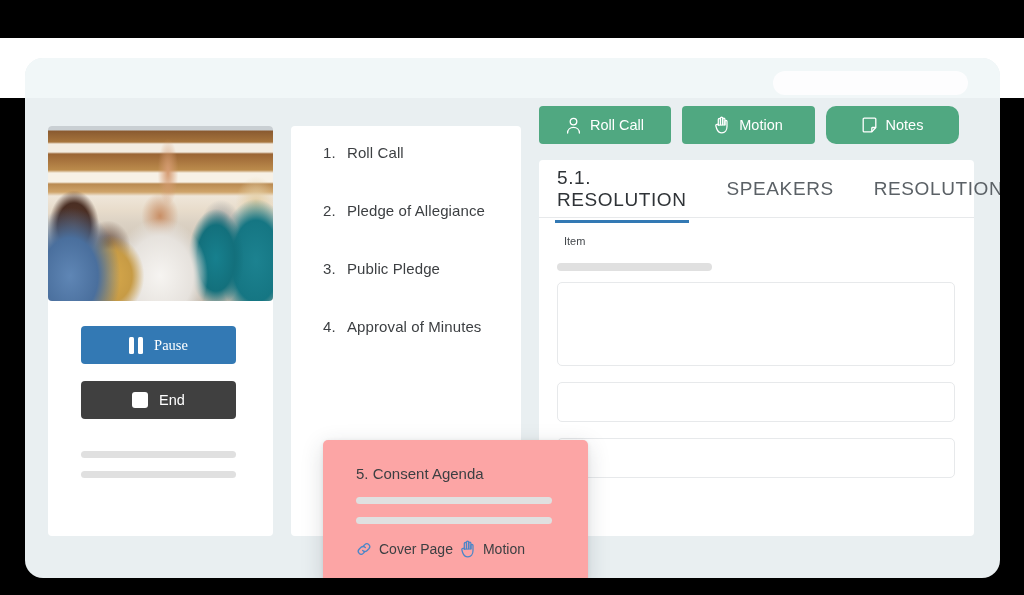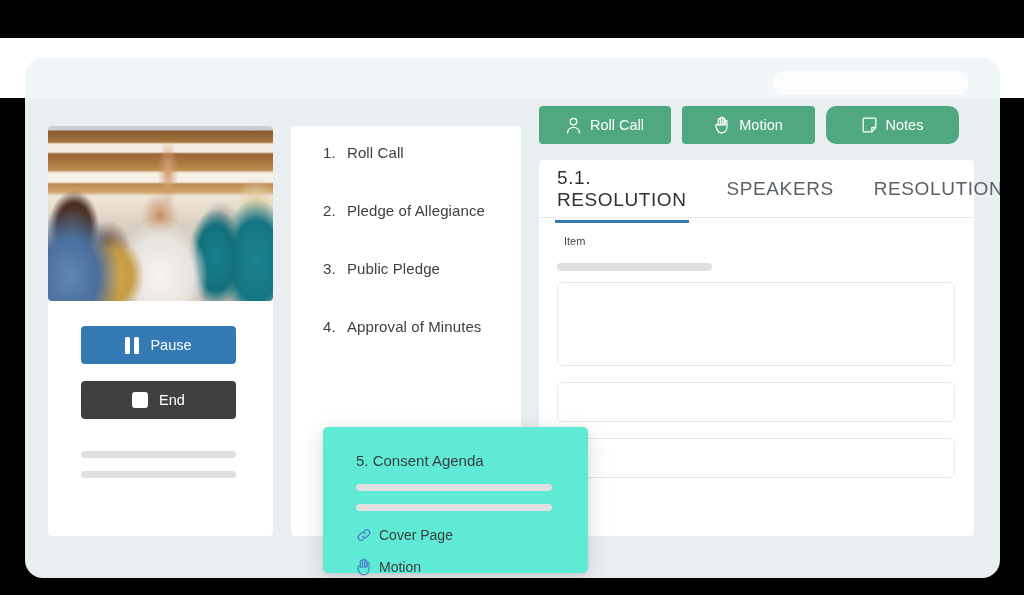--- a/index.html
+++ b/index.html
@@ -68,21 +68,21 @@
          #dcd2c4 96px, #cfc5b8 120px,
          #c3b9ac 175px);
   }
   .btn-pause, .btn-end {
     position: absolute; left: 33px; width: 155px; height: 38px;
     border: none; border-radius: 4px; color: #ffffff;
     font-size: 14.5px; font-family: "Liberation Sans", sans-serif;
     display: flex; align-items: center; justify-content: center; gap: 11px;
     cursor: pointer;
   }
-  .btn-pause { top: 200px; background: #3379b4; }
+  .btn-pause { top: 200px; background: #3379b4; font-family: Liberation Serif, serif; }
   .btn-end   { top: 255px; background: #404040; }
   .ico-pause { display: inline-flex; gap: 4px; }
   .ico-pause i { display: block; width: 5px; height: 17px; background: #fff; border-radius: 1.5px; }
   .ico-stop { display: block; width: 16px; height: 16px; background: #fff; border-radius: 3px; }
 
   .skel { background: #e0e0e0; border-radius: 4px; height: 7px; }
   .sk-left-1 { position: absolute; left: 33px; top: 325px; width: 155px; }
   .sk-left-2 { position: absolute; left: 33px; top: 345px; width: 155px; }
 
   
@@ -130,28 +130,28 @@
   .input-box {
     position: absolute; left: 18px; width: 398px;
     border: 1px solid #e7e9eb; border-radius: 5px; background: #fff;
   }
   .input-1 { top: 122px; height: 84px; }
   .input-2 { top: 222px; height: 40px; }
   .input-3 { top: 278px; height: 40px; }
 
   
   .popup {
-    position: absolute; left: 298px; top: 329px; width: 265px; height: 146px;
-    background: #5eead4; border-radius: 5px;
+    position: absolute; left: 298px; top: 342px; width: 265px; height: 146px;
+    background: #fca5a5; border-radius: 5px;
     box-shadow: 0 6px 22px rgba(40,50,60,.17), 0 1px 4px rgba(40,50,60,.10);
   }
   .popup-title { position: absolute; left: 33px; top: 25px; font-size: 15px; color: #3c3f42; }
   .sk-pop-1 { position: absolute; left: 33px; top: 57px; width: 196px; }
   .sk-pop-2 { position: absolute; left: 33px; top: 77px; width: 196px; }
-  .popup-actions { position: absolute; left: 33px; top: 100px; display: flex; gap: 15px; flex-direction: column; }
+  .popup-actions { position: absolute; left: 33px; top: 100px; display: flex; gap: 7px; }
   .popup-link {
     display: flex; align-items: center; gap: 7px;
     font-size: 14px; color: #3c3f42; cursor: pointer;
   }
   svg { display: block; }
 </style>
 </head>
 <body>
 
 <div id="root">

